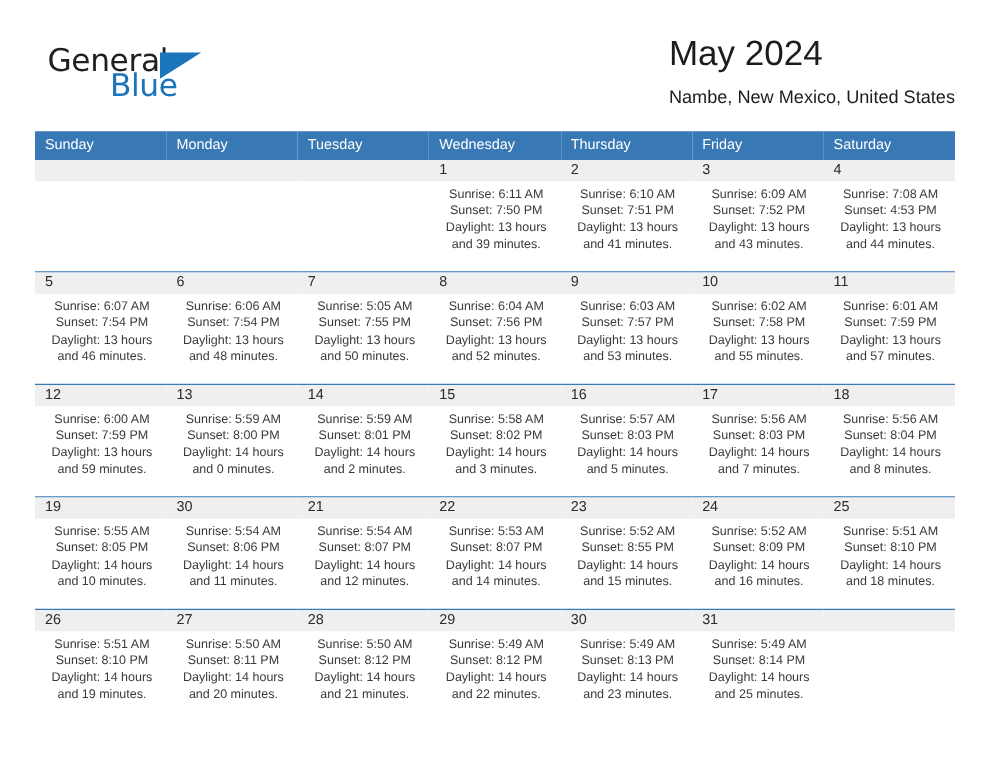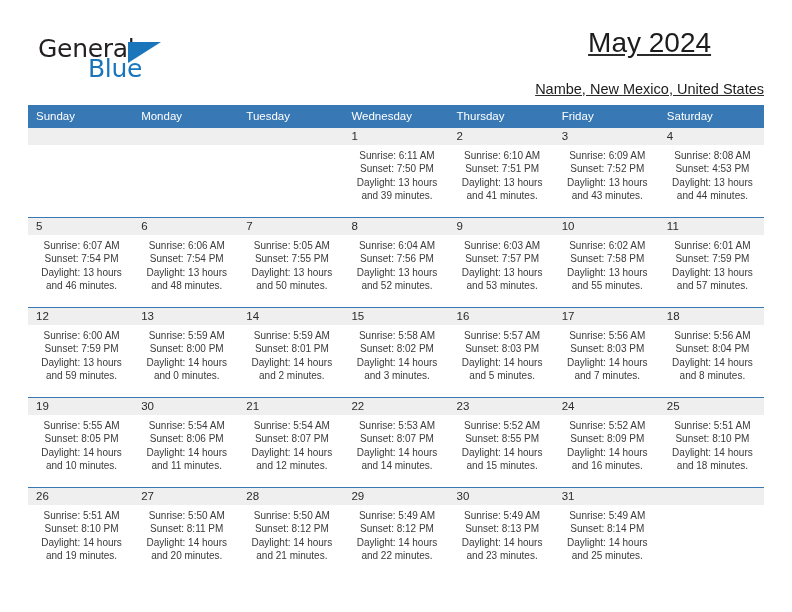--- a/index.html
+++ b/index.html
@@ -63,33 +63,32 @@
     width: 0;
     height: 0;
     border-left: 33px solid #1b75bb;
     border-bottom: 21px solid transparent;
   }
 
   .title-block {
     position: absolute;
     right: 0;
     top: 0;
-    text-align: center;
-    text-decoration: underline;
+    text-align: left;
   }
   .month-title {
     font-size: 28px;
     font-weight: 400;
     color: #1c1c1c;
     line-height: 34px;
     letter-spacing: 0px;
     font-family: "Liberation Sans", sans-serif;
   }
   .location {
-    margin-top: 20px;
+    margin-top: 9px;
     font-size: 14.5px;
     font-weight: 400;
     color: #1c1c1c;
     line-height: 18px;
     font-family: "Liberation Sans", sans-serif;
   }
 
   
   .calendar {
     position: absolute;
@@ -245,21 +244,21 @@
                   <div>Sunset: 7:52 PM</div>
                   <div>Daylight: 13 hours</div>
                   <div>and 43 minutes.</div>
                 </div>
               </div>
             </td>
             <td>
               <div class="cell">
                 <div class="daynum">4</div>
                 <div class="info">
-                  <div>Sunrise: 8:08 AM</div>
+                  <div>Sunrise: 7:08 AM</div>
                   <div>Sunset: 4:53 PM</div>
                   <div>Daylight: 13 hours</div>
                   <div>and 44 minutes.</div>
                 </div>
               </div>
             </td>
           </tr>
           <tr class="week-row">
             <td>
               <div class="cell">

